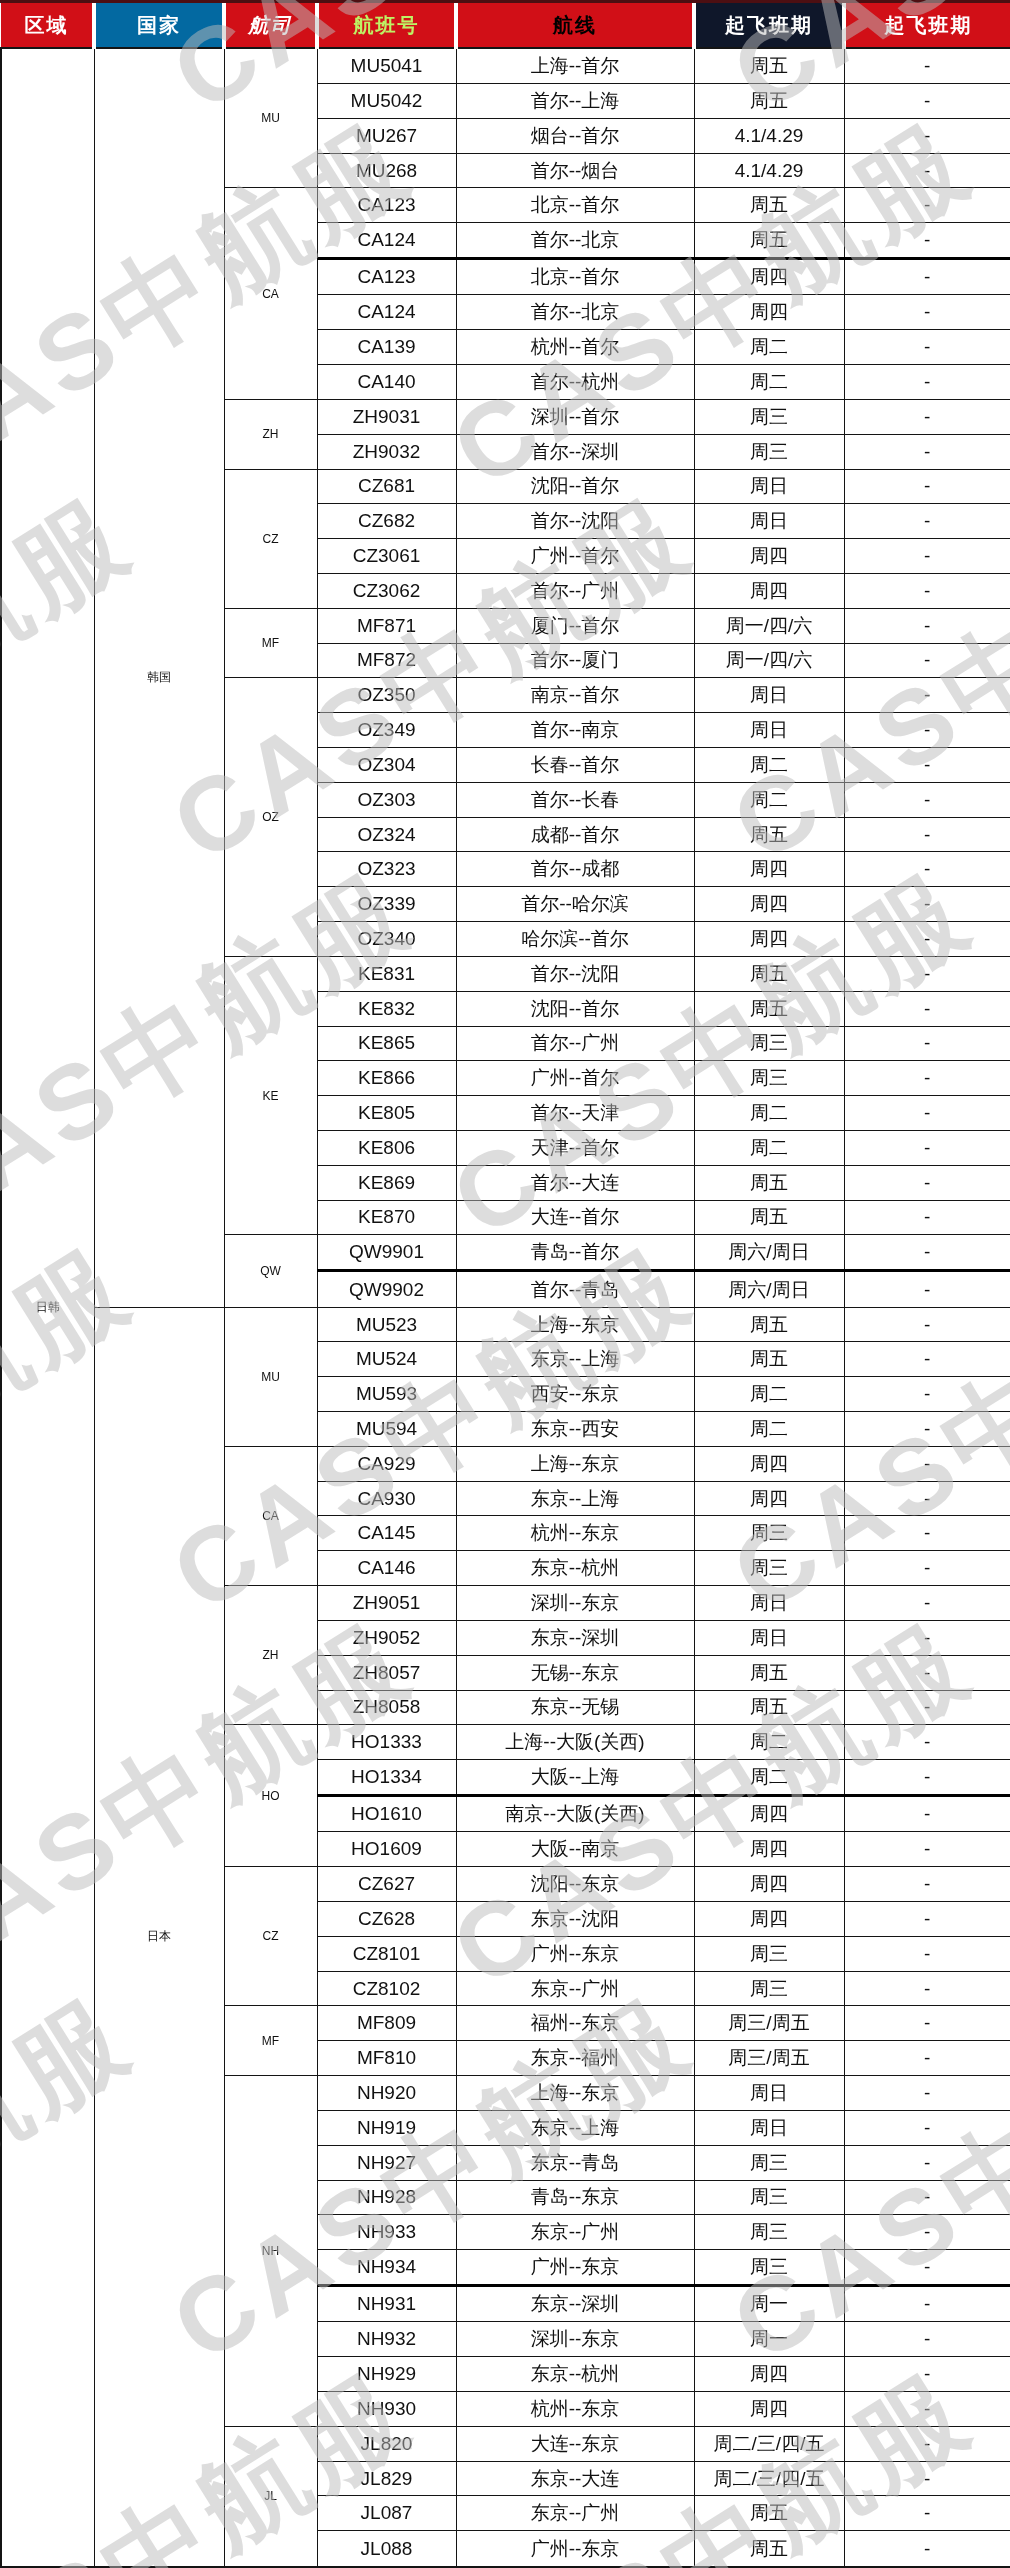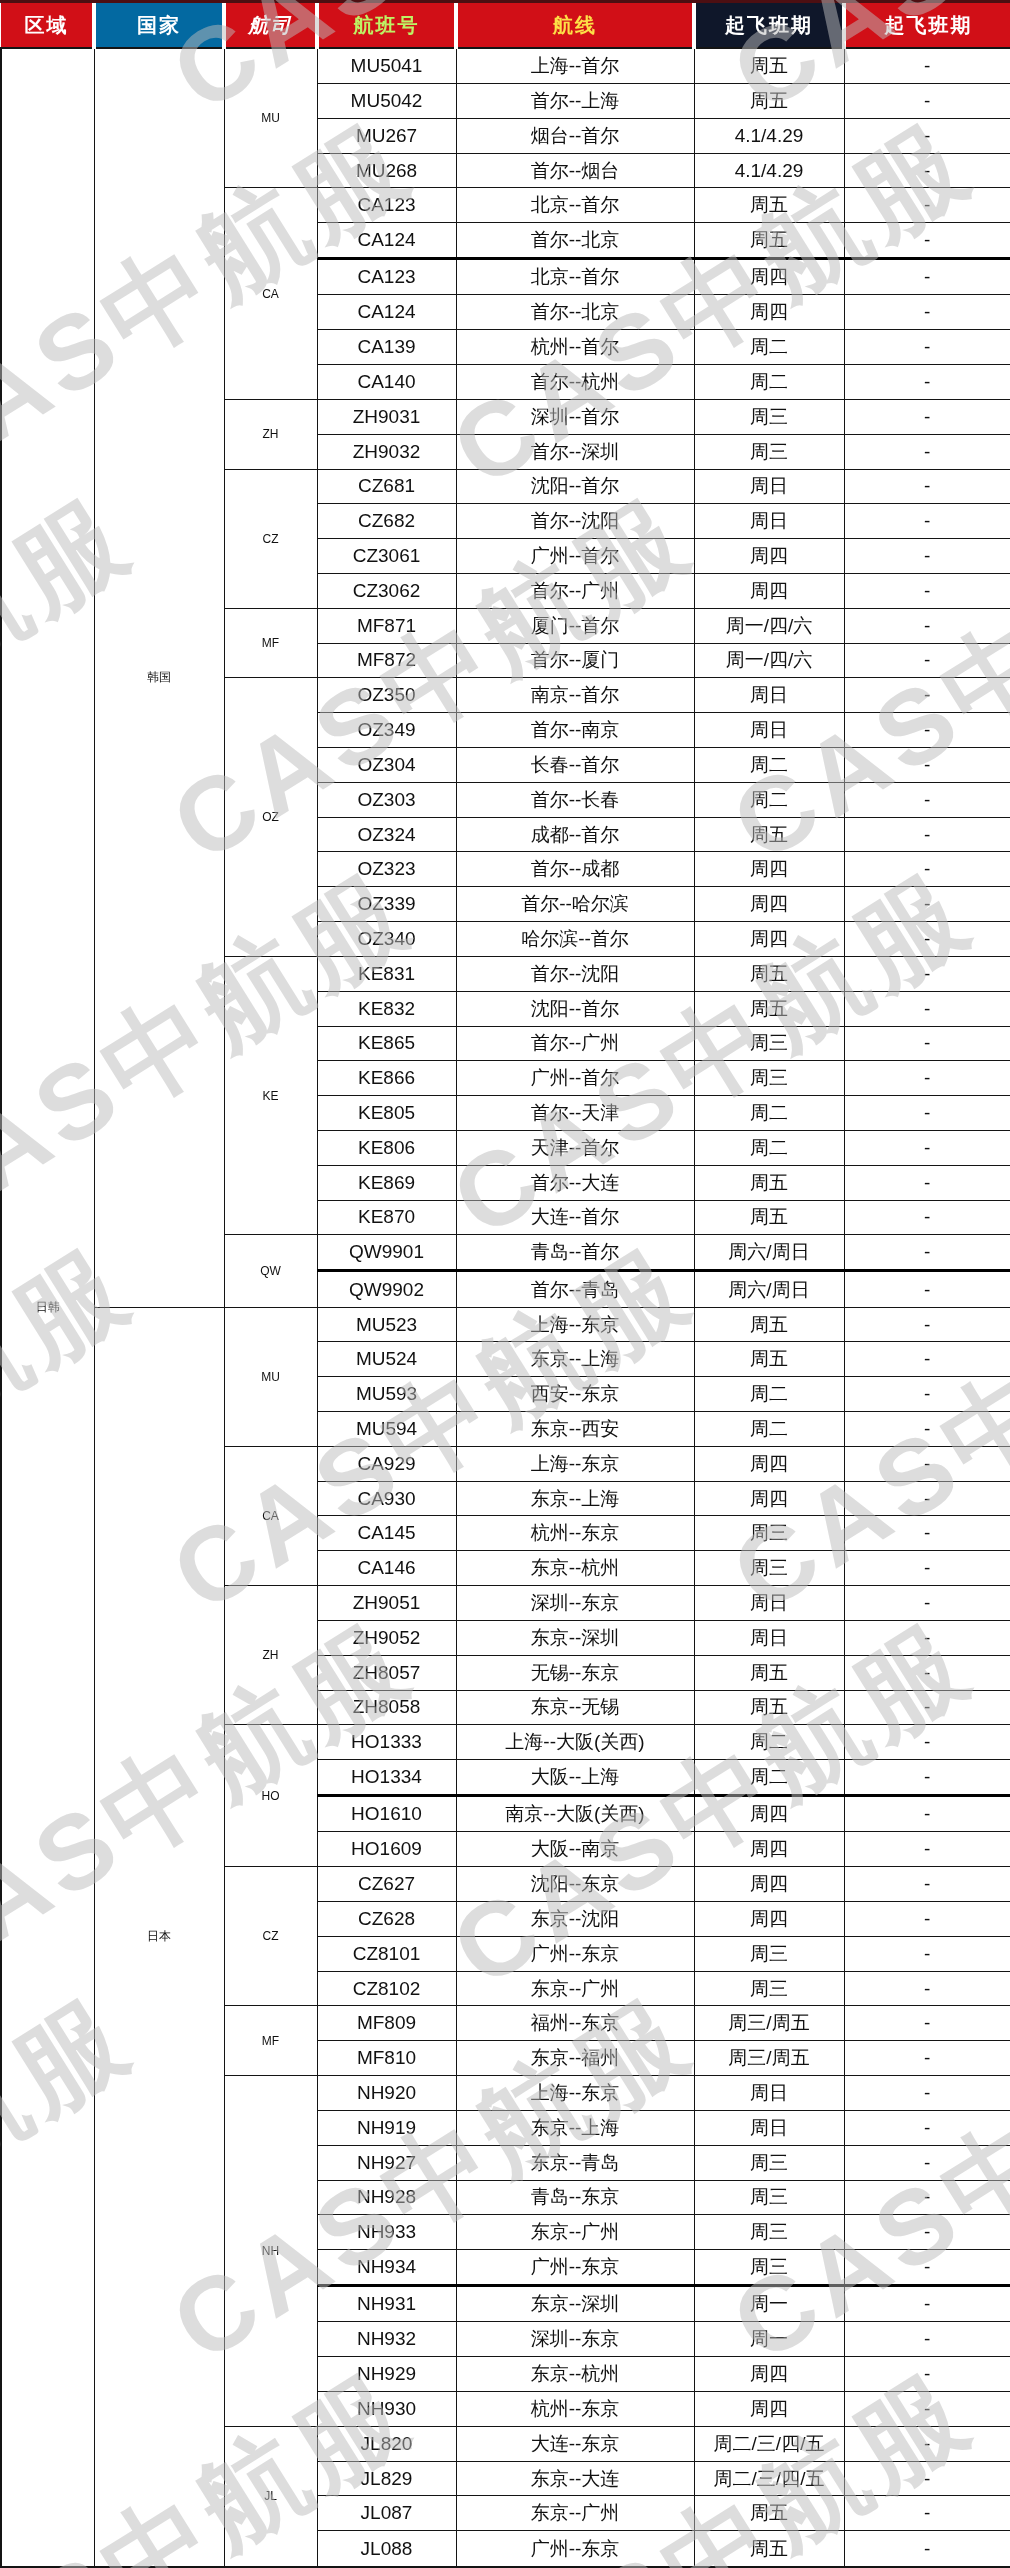--- a/index.html
+++ b/index.html
@@ -50,21 +50,21 @@
         <col style="width:238px">
         <col style="width:150px">
       <col style="width:167px">
     </colgroup>
     <thead>
       <tr>
         <th style="background: rgb(209, 15, 23); color: rgb(255, 255, 255);">区域</th>
         <th style="background: #0369a1; color: rgb(255, 255, 255);">国家</th>
         <th style="background: rgb(209, 15, 23); color: rgb(255, 255, 255); font-style: italic;">航司</th>
         <th style="background: rgb(209, 15, 23); color: #bef264;">航班号</th>
-        <th style="background: rgb(209, 15, 23); color: #fde047;">航线</th>
+        <th style="background: rgb(209, 15, 23); color: #000000;">航线</th>
         <th style="background: #0f172a; color: rgb(255, 255, 255);">起飞班期</th>
         <th style="background: rgb(209, 15, 23); color: rgb(255, 255, 255);">起飞班期</th>
       </tr>
     </thead>
     <tbody id="table-body">
         <tr>
           <td class="group region" rowspan="72">日韩</td>
           <td class="group country" rowspan="36">韩国</td>
           <td class="group airline" rowspan="4">MU</td>
           <td class="flight">MU5041</td>

